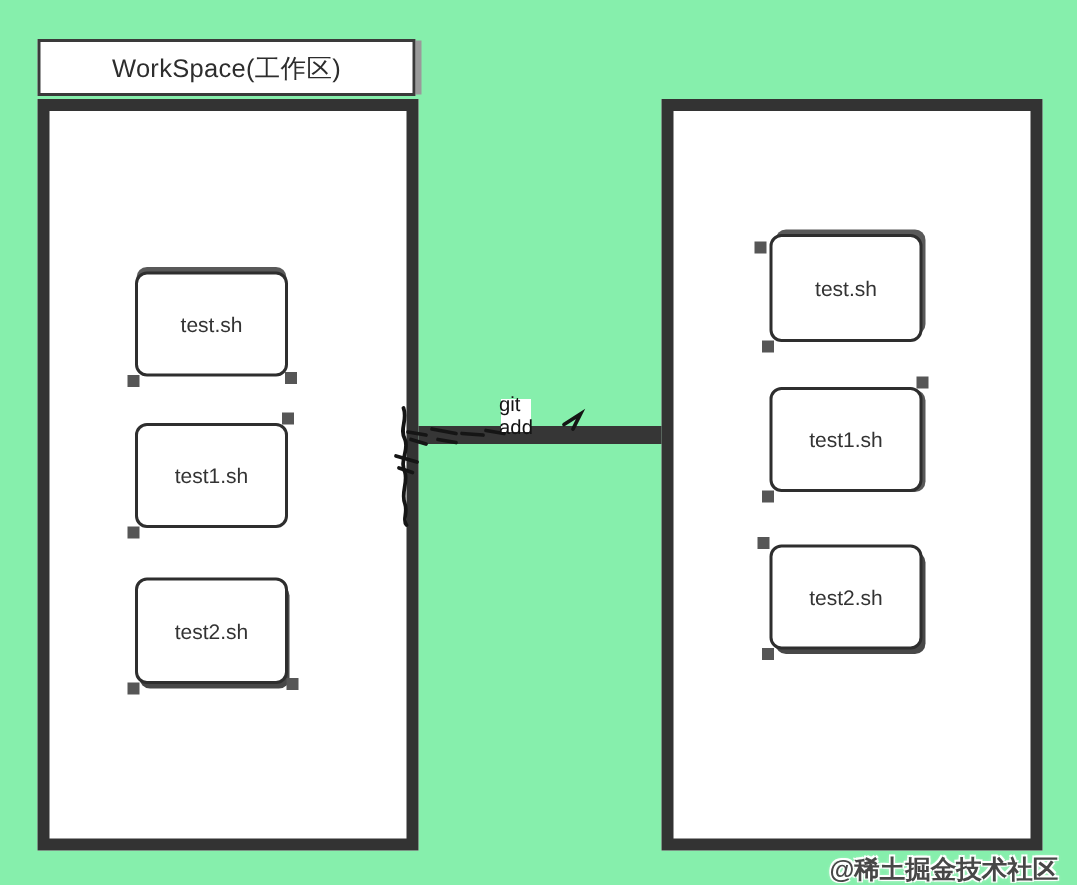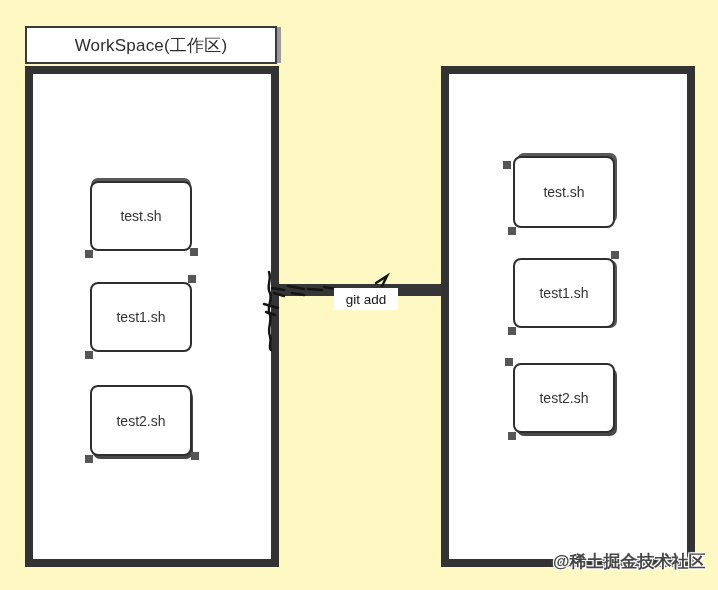--- a/index.html
+++ b/index.html
@@ -1,17 +1,17 @@
 <!DOCTYPE html>
 <html><head>
 <meta charset="utf-8">
 <style>
   html,body{margin:0;padding:0;background:#ffffff;}
   .canvas{
-    position:relative;width:718px;height:590px;background:#fef9c3;
+    position:relative;width:718px;height:590px;background:#86efac;
     font-family:"Liberation Sans",sans-serif;overflow:hidden;
   }
   
   .panel-header{
     position:absolute;top:26px;height:34px;width:248px;
     background:#ffffff;border:2px solid #3a3a3a;
     box-shadow:5px 0 0 -1px #9a9a9a;
     display:flex;align-items:center;justify-content:center;
     font-size:17px;color:#2d2d2d;letter-spacing:.2px;z-index:2;
   }
@@ -45,28 +45,28 @@
   .fb-r1::before{right:auto;left:-12px;top:3px;}
   .fb-r2{left:64px;top:184px;box-shadow:3px 1px 0 -1px #595959;}
   .fb-r3{left:64px;top:289px;box-shadow:3px 4px 0 -1px #484848;}
   .fb-r3::before{right:auto;left:-10px;top:-7px;}
   
   .connector-bar{
     position:absolute;left:279px;top:284px;width:162px;height:12px;
     background:#363636;z-index:1;
   }
   .connector-label{
-    position:absolute;left:334px;top:288px;width:64px;height:22px;
+    position:absolute;left:334px;top:266px;width:20px;height:22px;
     background:#ffffff;display:flex;align-items:center;justify-content:center;
     font-size:13.5px;color:#141414;z-index:4;
   }
   .scribble{position:absolute;left:258px;top:266px;z-index:3;}
   
   .watermark{
-    position:absolute;left:553px;top:550px;z-index:6;
+    position:absolute;left:553px;top:568px;z-index:6;
     font-size:17px;font-weight:bold;color:#474747;white-space:nowrap;
     text-shadow:-1px -1px 0 #fff,1px -1px 0 #fff,-1px 1px 0 #fff,
                  1px 1px 0 #fff,0 0 3px #fff;
   }
 </style>
 </head>
 <body>
 
 <div class="canvas">
 

